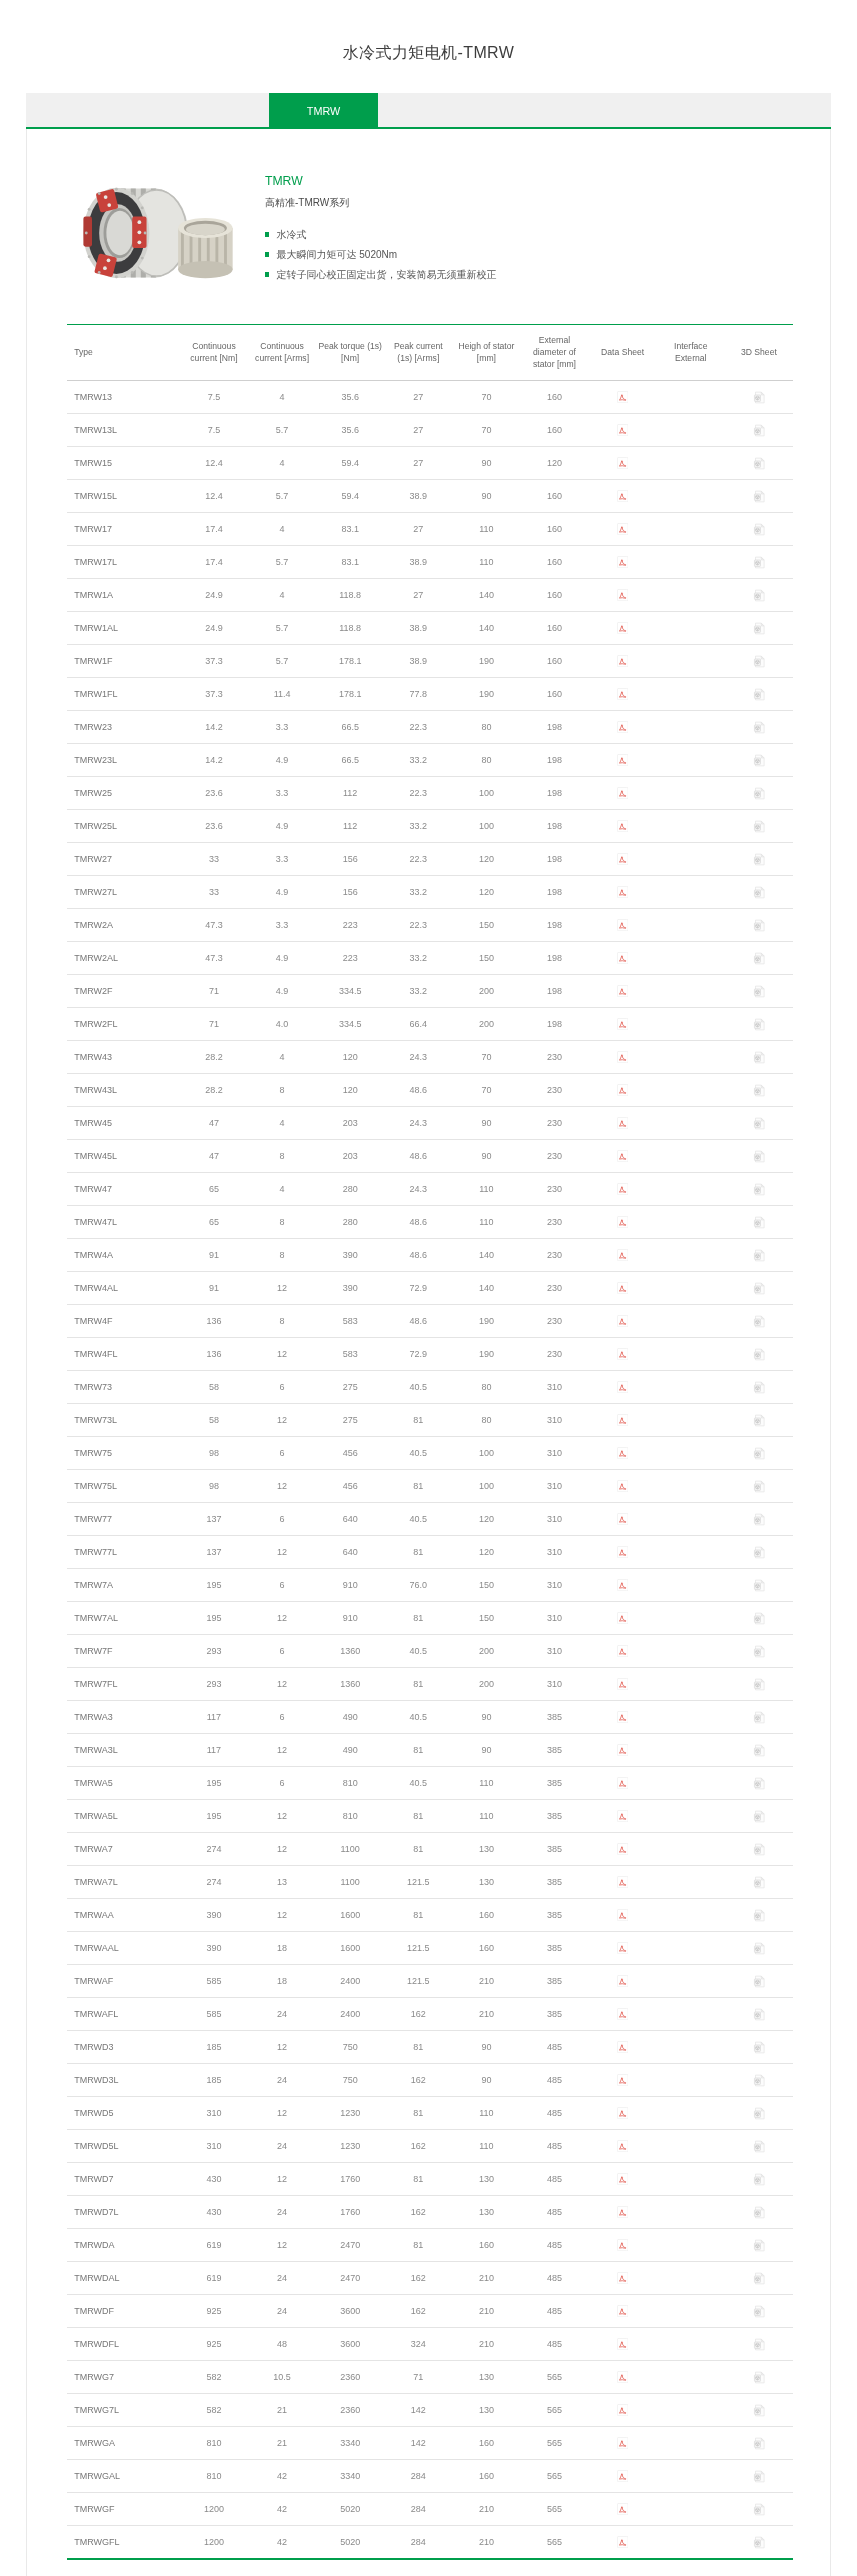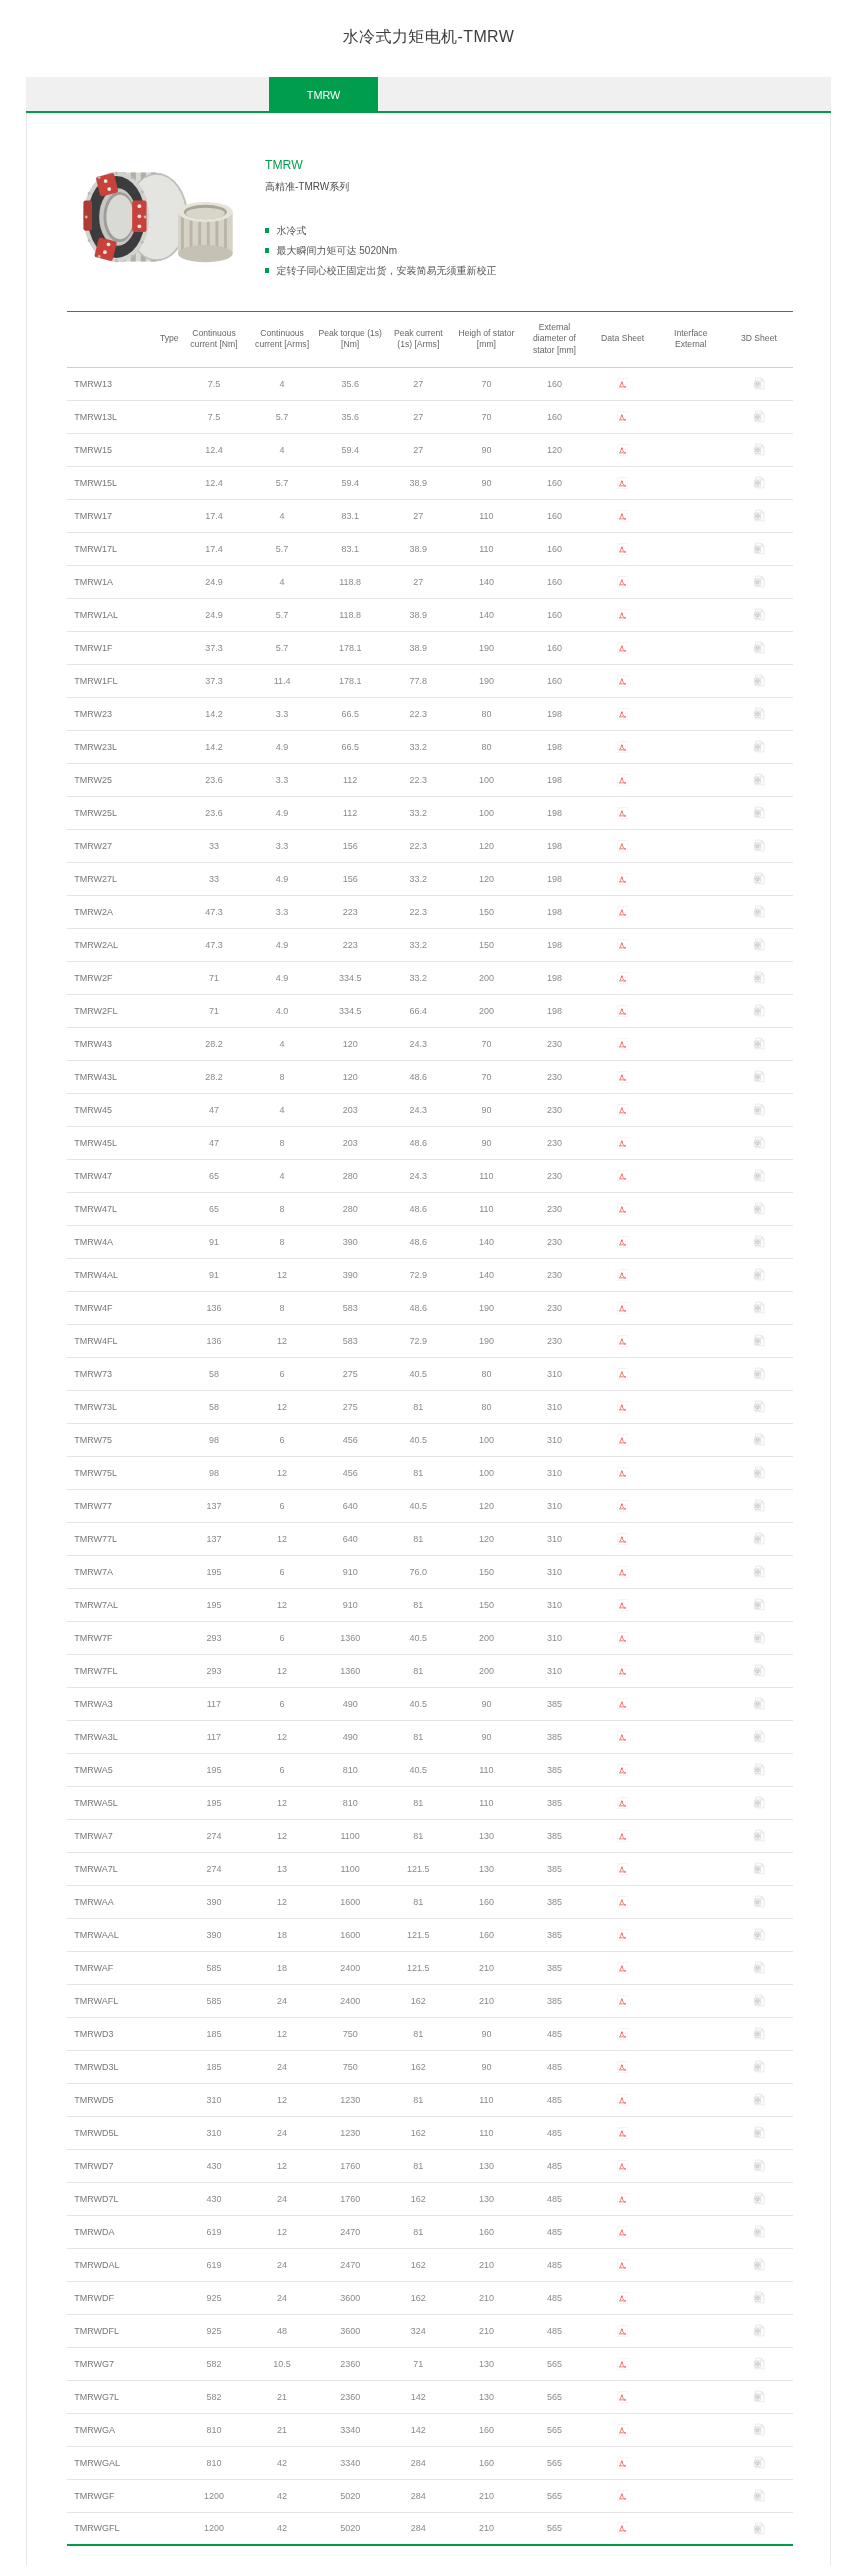--- a/index.html
+++ b/index.html
@@ -4,21 +4,21 @@
 <style>
   * { margin:0; padding:0; box-sizing:border-box; }
   html,body { background:#ffffff; }
   body {
     width:857px; min-height:2576px; margin:0 auto;
     font-family:"Liberation Sans","DejaVu Sans",sans-serif;
     color:#555;
   }
   
   .page-title {
-    padding-top:27px; text-align:center;
+    padding-top:43px; text-align:center;
     font-size:16px; font-weight:400; color:#3d3d3d;
     letter-spacing:0.4px;
   }
   
   .tab-strip {
     margin:29px 26px 0 26px;
     background:#f0f0f0;
     height:36px;
     border-bottom:2.2px solid #009e4c;
     display:flex;
@@ -40,21 +40,21 @@
   }
   
   .product {
     display:flex;
     padding:36px 36px 13px 43px;
   }
   .product-image { width:166px; height:122px; flex:0 0 auto; margin-top:7.2px; }
   .product-info { margin-left:29px; padding-top:8.6px; }
   .product-name { color:#009e4c; font-size:12.2px; font-weight:500; }
   .product-subtitle { margin-top:8px; font-size:10px; color:#4a4a4a; }
-  .feature-list { list-style:none; margin-top:27px; }
+  .feature-list { list-style:none; margin-top:15px; }
   .feature-list li {
     font-size:10px; color:#555; line-height:20px;
     display:flex; align-items:center;
   }
   .bullet {
     display:inline-block; width:4.3px; height:4.3px; background:#009e4c;
     margin-right:7.2px; flex:0 0 auto;
   }
   
   .table-wrap { margin:17.3px 37px 0 40px; }
@@ -63,21 +63,21 @@
     border-top:1.4px solid #009e4c;
     border-bottom:2.2px solid #009e4c;
   }
   table.spec th {
     font-size:8.6px; font-weight:400; color:#666;
     text-align:center; vertical-align:middle;
     padding:10px 1.4px; height:53px;
     border-bottom:0.7px solid #cfcfcf;
     line-height:1.35;
   }
-  table.spec th.col-type { text-align:right; padding-left:7.2px; }
+  table.spec th.col-type { text-align:left; padding-left:7.2px; }
   table.spec td {
     height:33px; font-size:9px; color:#8a8a8a;
     text-align:center; vertical-align:middle;
     border-bottom:0.7px solid #e4e4e4;
   }
   table.spec tr:last-child td { border-bottom:none; }
   table.spec td.cell-type { text-align:left; padding-left:7.2px; color:#777; }
   .col-type  { width:15.5%; }
   .col-num   { width:9.35%; }
   .icon-btn { display:inline-block; line-height:0; cursor:pointer; }

